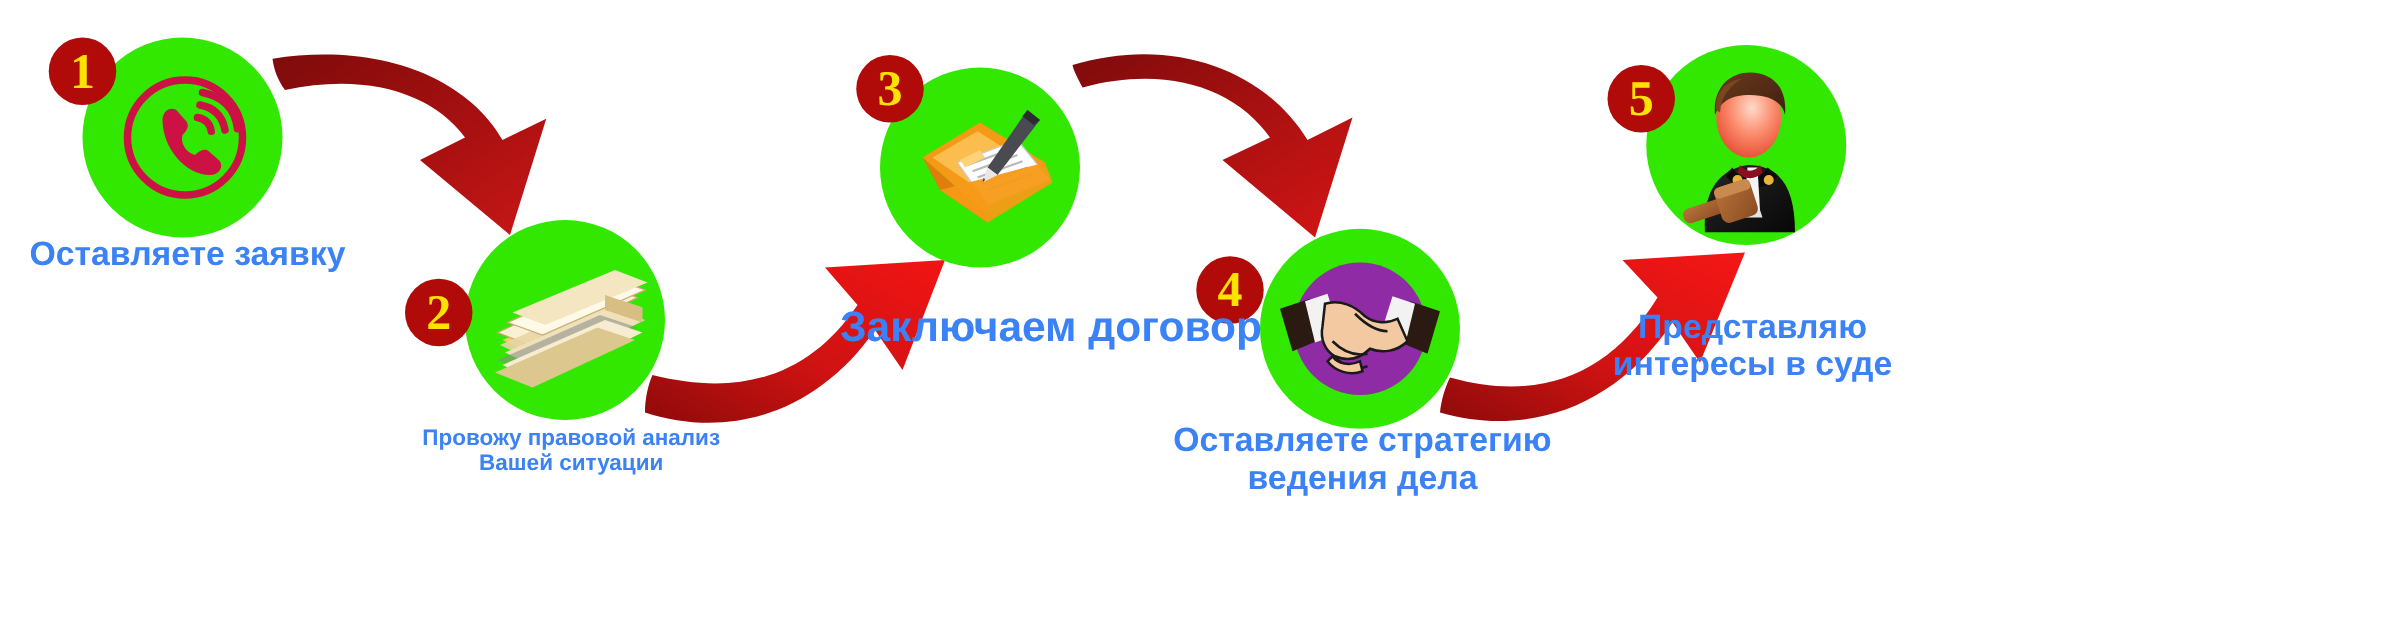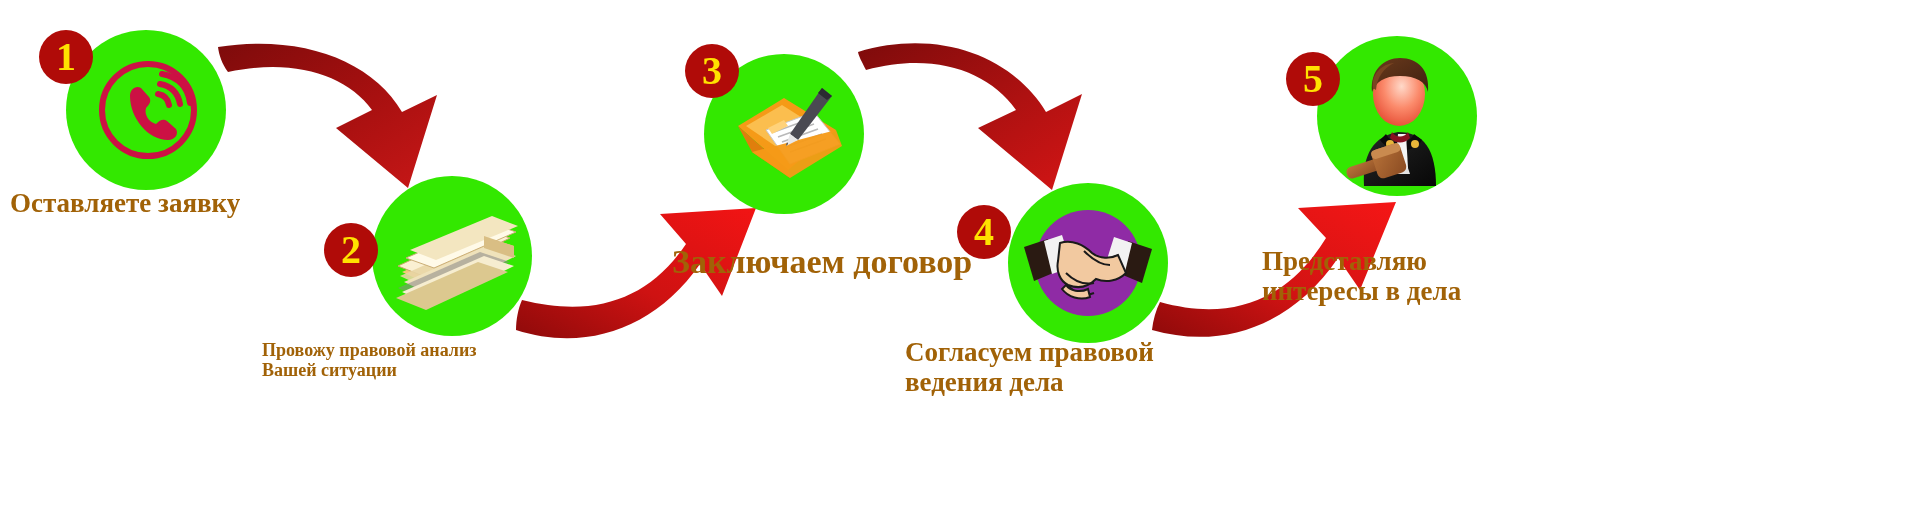--- a/index.html
+++ b/index.html
@@ -24,24 +24,24 @@
     background:#B00B08;
     display:flex;align-items:center;justify-content:center;
     color:#FFE200;
     font-weight:bold;
     font-family:"Liberation Serif","DejaVu Serif",serif;
     line-height:1;
     z-index:6;
   }
   .label{
     position:absolute;
-    color:#a16207;
+    color:#3b82f6;
     font-weight:bold;
-    font-family:Liberation Serif, serif;
-    text-align:left;
+    font-family:Liberation Sans, sans-serif;
+    text-align:center;
     line-height:1.12;
     white-space:pre;
     z-index:7;
   }
   .icon{position:absolute;z-index:5;}
 </style>
 </head>
 <body>
 
 <div id="stage">
@@ -208,21 +208,21 @@
         <path d="M44,76 C52,84 62,88 72,86" fill="none" stroke="#1a1a1a" stroke-width="2"></path>
         <path d="M62,54 C70,62 78,68 88,68" fill="none" stroke="#1a1a1a" stroke-width="2"></path>
         <path d="M40,92 C46,100 58,104 68,100 L66,92 C58,96 48,94 44,88 Z" fill="#F2C9A0" stroke="#1a1a1a" stroke-width="2"></path>
       </g>
     </svg>
 
     <div class="badge" style="left:957px;top:205px;width:54px;height:54px;font-size:40px;">
       <span>4</span>
     </div>
 
-    <div class="label" style="left:905px;top:337px;width:370px;font-size:27px;">Согласуем правовой
+    <div class="label" style="left:905px;top:337px;width:370px;font-size:27px;">Оставляете стратегию
 ведения дела</div>
   </div>
 
   <div class="node">
     <div class="circle" style="left:1317px;top:36px;width:160px;height:160px;"></div>
 
     <svg class="icon" style="left:1336px;top:50px;" width="126" height="136" viewBox="0 0 126 136">
       <defs>
         <radialGradient id="gFace" cx="55%" cy="38%" r="62%">
           <stop offset="0%" stop-color="#FFD9C9"></stop>
@@ -258,16 +258,16 @@
         <rect x="38" y="96" width="30" height="30" rx="6" fill="url(#gGavel)" transform="rotate(-18 53 111)"></rect>
         <rect x="38" y="96" width="30" height="9" rx="4" fill="#C98A4F" transform="rotate(-18 53 111)"></rect>
       </g>
     </svg>
 
     <div class="badge" style="left:1286px;top:52px;width:54px;height:54px;font-size:40px;">
       <span>5</span>
     </div>
 
     <div class="label" style="left:1262px;top:246px;width:280px;font-size:27px;">Представляю
-интересы в дела</div>
+интересы в суде</div>
   </div>
 
 </div>
 
 </body></html>

